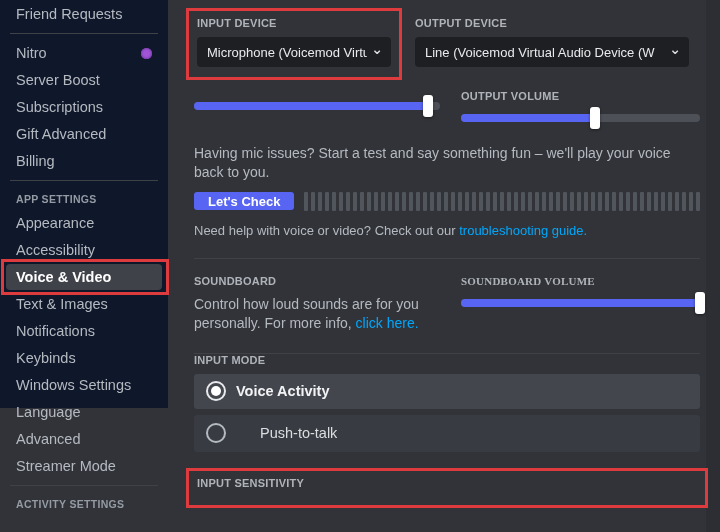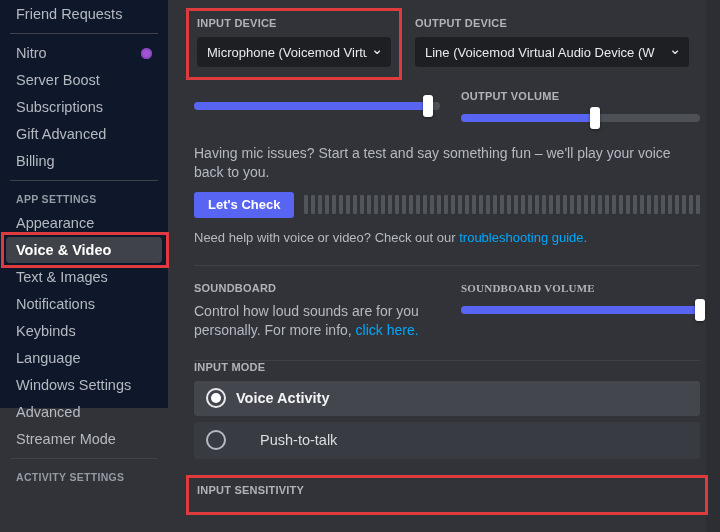--- a/index.html
+++ b/index.html
@@ -72,21 +72,21 @@
     position:absolute; top:-7px; left:calc(var(--p,50%) - 5px);
     width:10px; height:22px; background:#ffffff; border-radius:3px;
     box-shadow:0 1px 3px rgba(0,0,0,.45); cursor:grab;
   }
 
   .mic-section { margin-top:22px; padding-left:8px; }
   .desc { font-size:14px; color:#b5bac1; line-height:1.35; }
   .mic-controls { display:flex; align-items:center; margin-top:10px; }
   .btn {
     background:var(--accent); color:#ffffff; font-size:13px; font-weight:600;
-    border:none; border-radius:3px; height:26px; padding:0 14px; cursor:pointer;
+    border:none; border-radius:3px; height:18px; padding:0 14px; cursor:pointer;
     white-space:nowrap;
   }
   .meter { flex:1; display:flex; gap:3px; margin-left:10px; height:19px; align-items:stretch; overflow:hidden; }
   .meter i { width:4px; flex:none; background:#51555c; border-radius:1px; }
 
   .help-line { margin-top:12px; padding-left:8px; font-size:13px; color:#b5bac1; }
   .link { color:var(--link); cursor:pointer; }
 
   .divider { height:1px; background:#3f4147; margin:20px 0 0 8px; }
 
@@ -140,37 +140,40 @@
         <span>Gift Advanced</span>
       </div>
       <div class="side-item">
         <span>Billing</span>
       </div>
       <div class="side-divider"></div>
       <div class="side-header">APP SETTINGS</div>
       <div class="side-item">
         <span>Appearance</span>
       </div>
+      <div class="side-item">
+        <span>Accessibility</span>
+      </div>
       <div class="side-item selected annotated">
         <span>Voice &amp; Video</span>
       </div>
       <div class="side-item">
         <span>Text &amp; Images</span>
       </div>
       <div class="side-item">
         <span>Notifications</span>
       </div>
       <div class="side-item">
         <span>Keybinds</span>
       </div>
       <div class="side-item">
+        <span>Windows Settings</span>
+      </div>
+      <div class="side-item">
         <span>Language</span>
-      </div>
-      <div class="side-item">
-        <span>Windows Settings</span>
       </div>
       <div class="side-item">
         <span>Advanced</span>
       </div>
       <div class="side-item">
         <span>Streamer Mode</span>
       </div>
       <div class="side-divider"></div>
       <div class="side-header">ACTIVITY SETTINGS</div>
     </aside>

